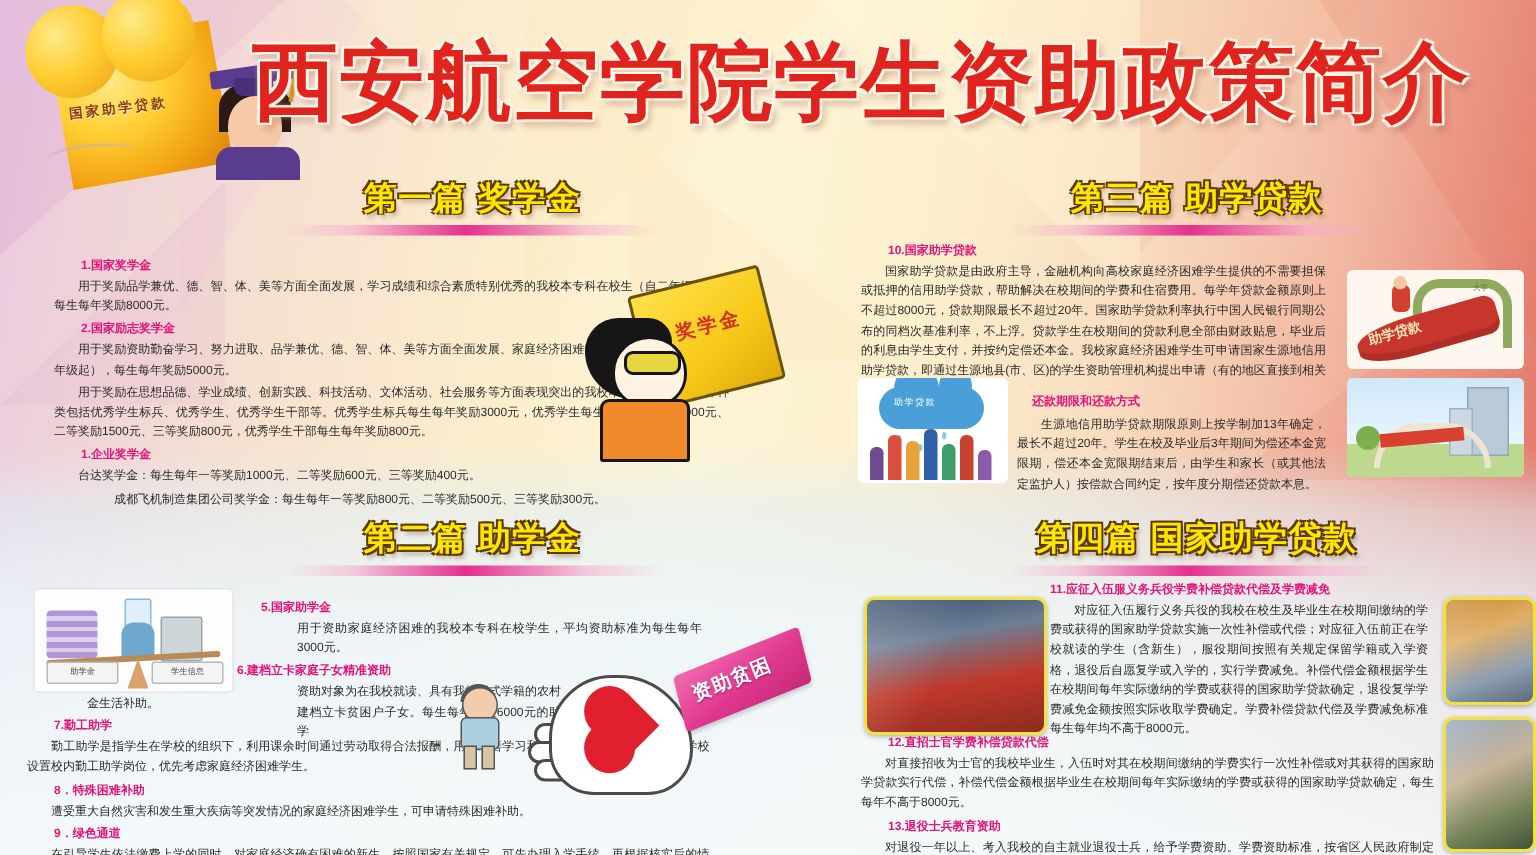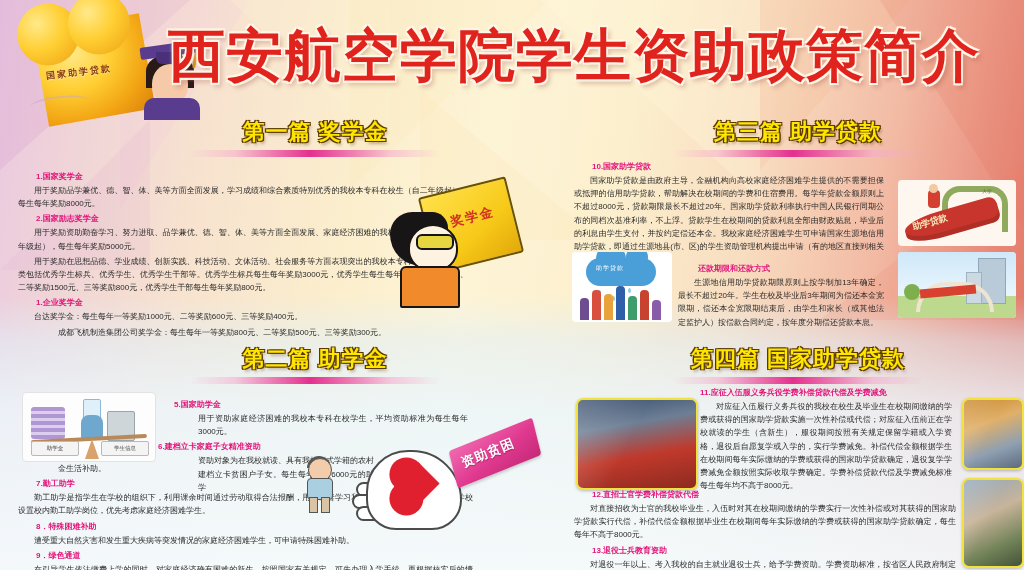--- a/index.html
+++ b/index.html
@@ -239,21 +239,21 @@
   <div class="sec-head" style="left:165px;top:345px;width:300px;">
     <div class="sec-title">第二篇  助学金</div>
     <div class="sec-rule"></div>
   </div>
 
   <div class="sec-head" style="left:648px;top:345px;width:300px;">
     <div class="sec-title">第四篇  国家助学贷款</div>
     <div class="sec-rule"></div>
   </div>
 
-  <div class="col" style="left:18px;top:170px;width:450px;">
+  <div class="col" style="left:36px;top:170px;width:450px;">
     <div class="item-title">1.国家奖学金</div>
     <p class="para">用于奖励品学兼优、德、智、体、美等方面全面发展，学习成绩和综合素质特别优秀的我校本专科在校生（自二年级起），每生每年奖励8000元。</p>
     <div class="item-title">2.国家励志奖学金</div>
     <p class="para">用于奖励资助勤奋学习、努力进取、品学兼优、德、智、体、美等方面全面发展、家庭经济困难的我校本专科在校生（自二年级起），每生每年奖励5000元。</p>
     <p class="para">用于奖励在思想品德、学业成绩、创新实践、科技活动、文体活动、社会服务等方面表现突出的我校本专科在校生。具体种类包括优秀学生标兵、优秀学生、优秀学生干部等。优秀学生标兵每生每年奖励3000元，优秀学生每生每年一等奖励2000元、二等奖励1500元、三等奖励800元，优秀学生干部每生每年奖励800元。</p>
     <div class="item-title">1.企业奖学金</div>
     <p class="para">台达奖学金：每生每年一等奖励1000元、二等奖励600元、三等奖励400元。</p>
     <p class="para noind">成都飞机制造集团公司奖学金：每生每年一等奖励800元、二等奖励500元、三等奖励300元。</p>
   </div>
 
@@ -265,21 +265,21 @@
     <div class="m-glass"></div>
     <div class="m-body"></div>
   </div>
 
   <div class="col" style="left:574px;top:160px;width:310px;">
     <div class="item-title">10.国家助学贷款</div>
     <p class="para">国家助学贷款是由政府主导，金融机构向高校家庭经济困难学生提供的不需要担保或抵押的信用助学贷款，帮助解决在校期间的学费和住宿费用。每学年贷款金额原则上不超过8000元，贷款期限最长不超过20年。国家助学贷款利率执行中国人民银行同期公布的同档次基准利率，不上浮。贷款学生在校期间的贷款利息全部由财政贴息，毕业后的利息由学生支付，并按约定偿还本金。我校家庭经济困难学生可申请国家生源地信用助学贷款，即通过生源地县(市、区)的学生资助管理机构提出申请（有的地区直接到相关金融机构申请）。</p>
   </div>
 
   <div class="col" style="left:678px;top:262px;width:206px;">
-    <div class="item-title" style="margin-left:20px;font-family:Liberation Mono, monospace;">还款期限和还款方式</div>
+    <div class="item-title" style="margin-left:10px;font-family:Liberation Mono, monospace;">还款期限和还款方式</div>
     <p class="para">生源地信用助学贷款期限原则上按学制加13年确定，最长不超过20年。学生在校及毕业后3年期间为偿还本金宽限期，偿还本金宽限期结束后，由学生和家长（或其他法定监护人）按偿款合同约定，按年度分期偿还贷款本息。</p>
   </div>
 
   <div class="ph illus bridgeart" style="left:898px;top:180px;width:118px;height:66px;">
     <div class="gate"></div>
     <div class="gate-tx">大学</div>
     <div class="bridge"></div>
     <div class="bridge-tx">助学贷款</div>
     <div class="runner"></div>
     <div class="runner-h"></div>

